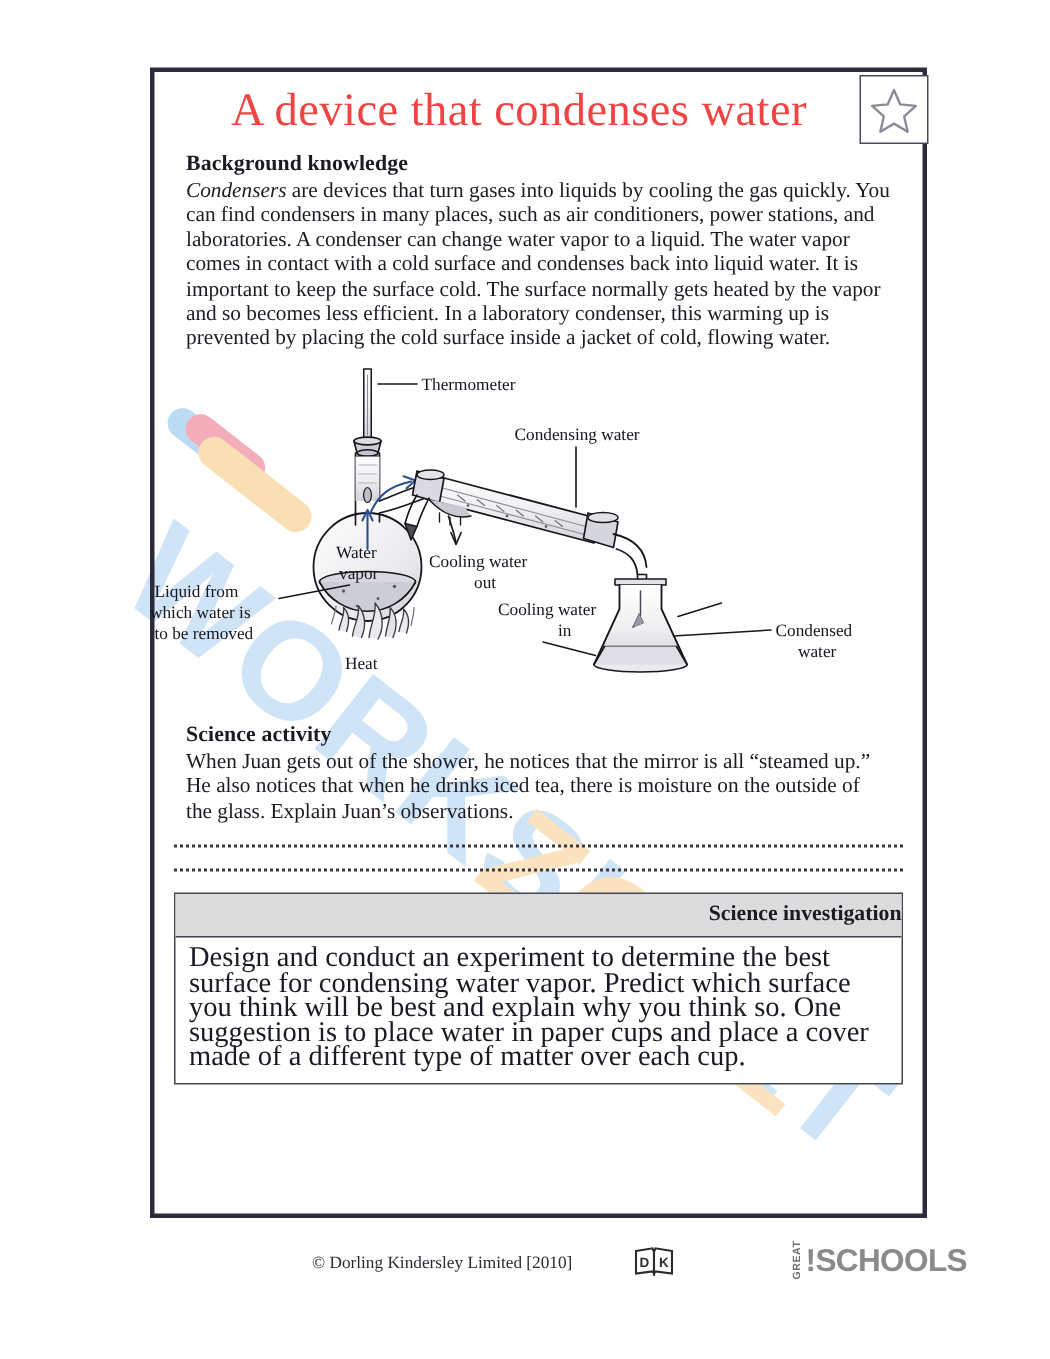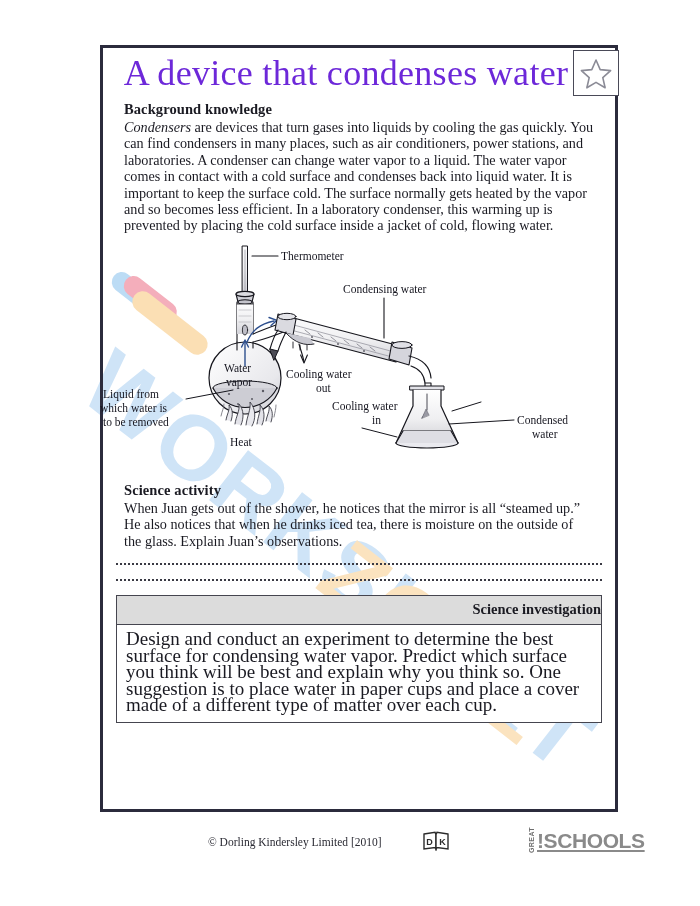--- a/index.html
+++ b/index.html
@@ -78,27 +78,27 @@
   }
 
   
   #title-row{
     position:relative;
     height:46px;
     margin:6px 0 0 0;
   }
   #page-title{
     text-align:center;
-    font-size:36px;
+    font-size:31px;
     font-weight:400;
     letter-spacing:.3px;
     line-height:44px;
     margin:0;
     padding-right:26px;
-    color:#6d28d9;
+    color:#ef4444;
   }
   #star-box{
     position:absolute;
     right:-1px;top:-1px;
     width:46px;height:46px;
     border:1.5px solid #4a4a58;
     box-sizing:border-box;
     display:flex;align-items:center;justify-content:center;
     background:#fff;
   }
@@ -198,21 +198,20 @@
     line-height:9px;
     margin-right:1px;
   }
   #gs-schools{
     font-family:"Liberation Sans", sans-serif;
     font-weight:700;
     font-size:21px;
     letter-spacing:-.4px;
     color:#8a8a8a;
     line-height:21px;
-    text-decoration:underline;
   }
 </style>
 </head>
 <body>
 
 <div id="watermark">
   <div class="wm-bar" id="wm-bar-blue"></div>
   <div class="wm-bar" id="wm-bar-pink"></div>
   <div class="wm-bar" id="wm-bar-orange"></div>
   <div class="wm-text" id="wm-worksheet">WORKSHEET</div>

